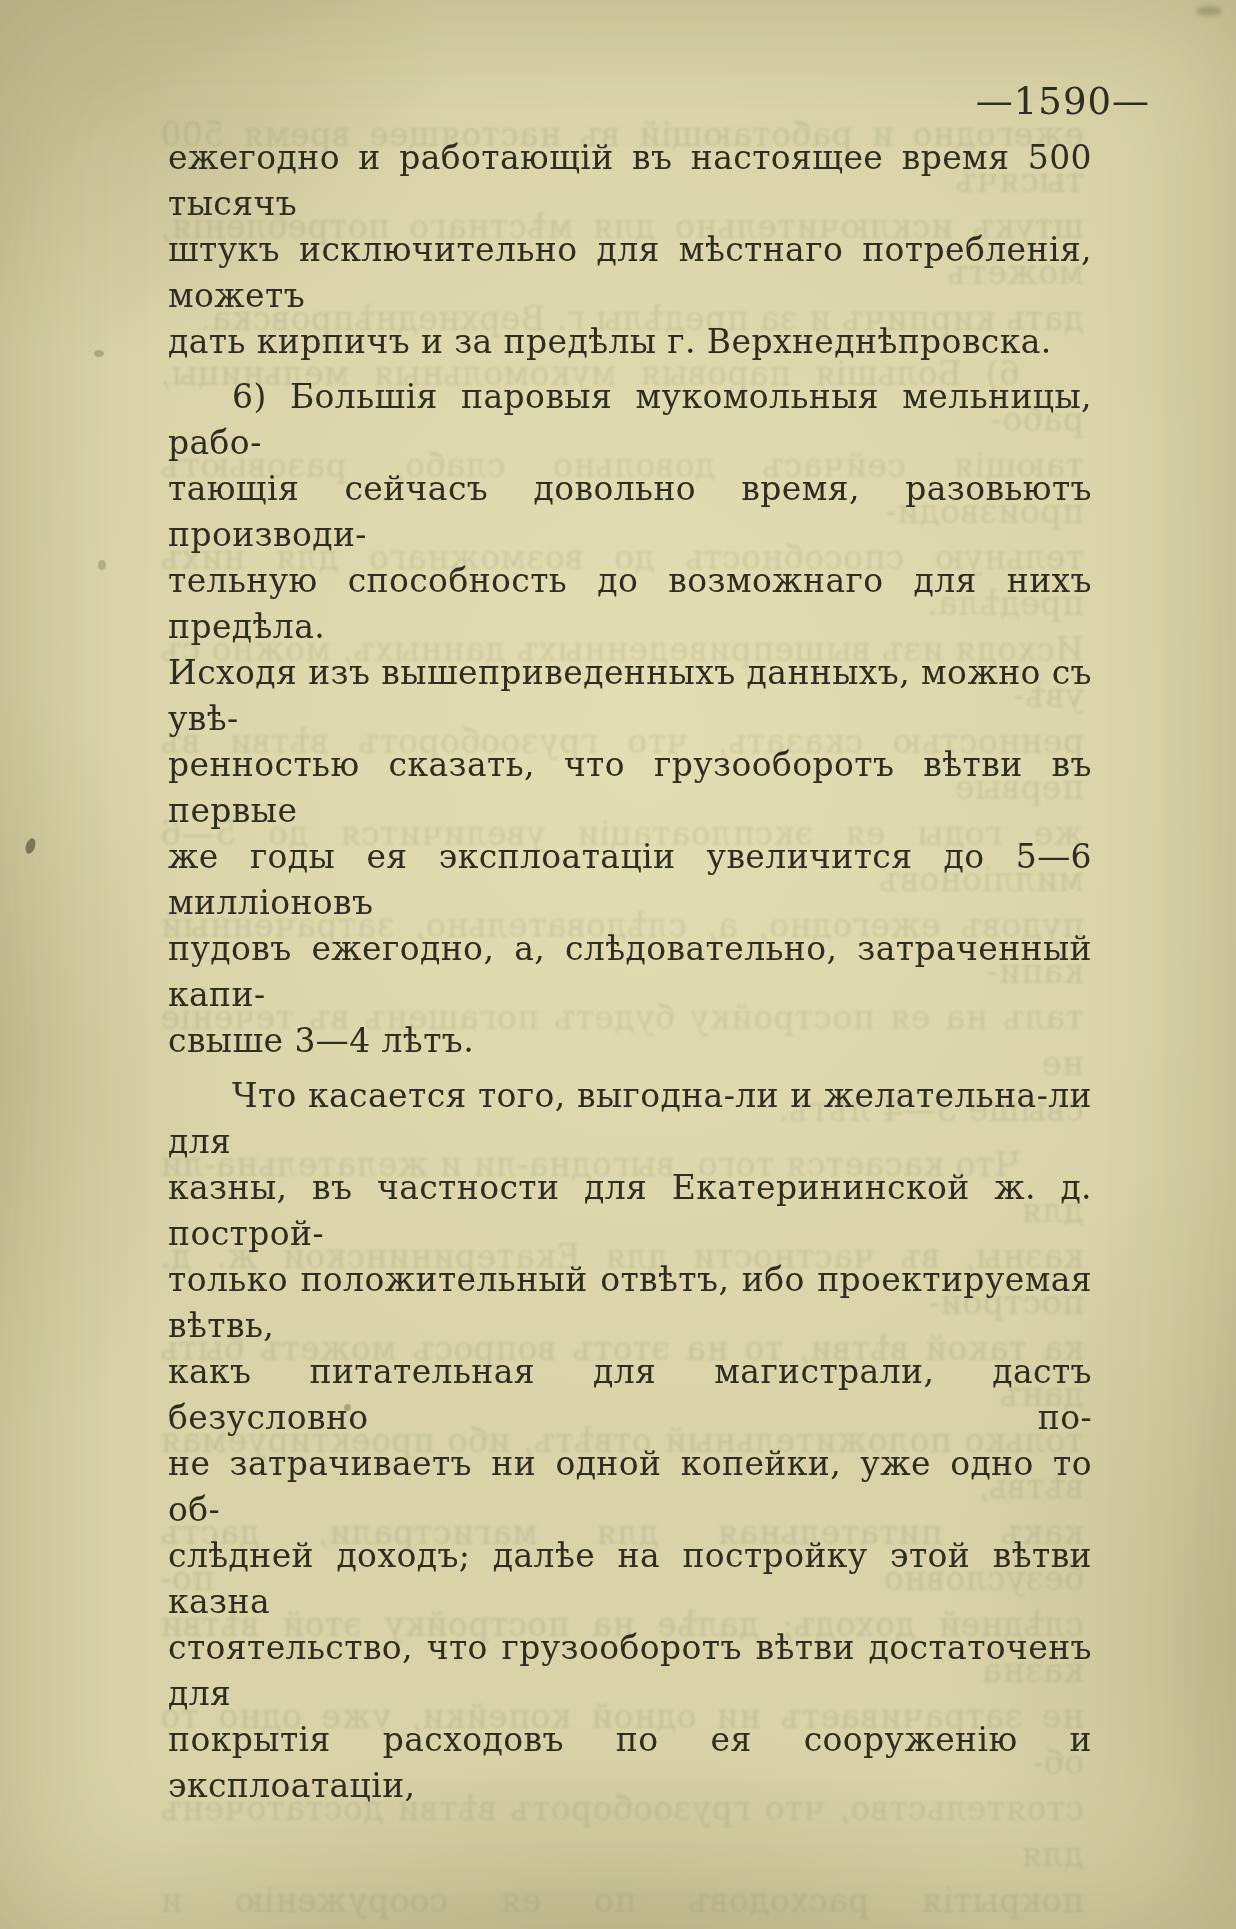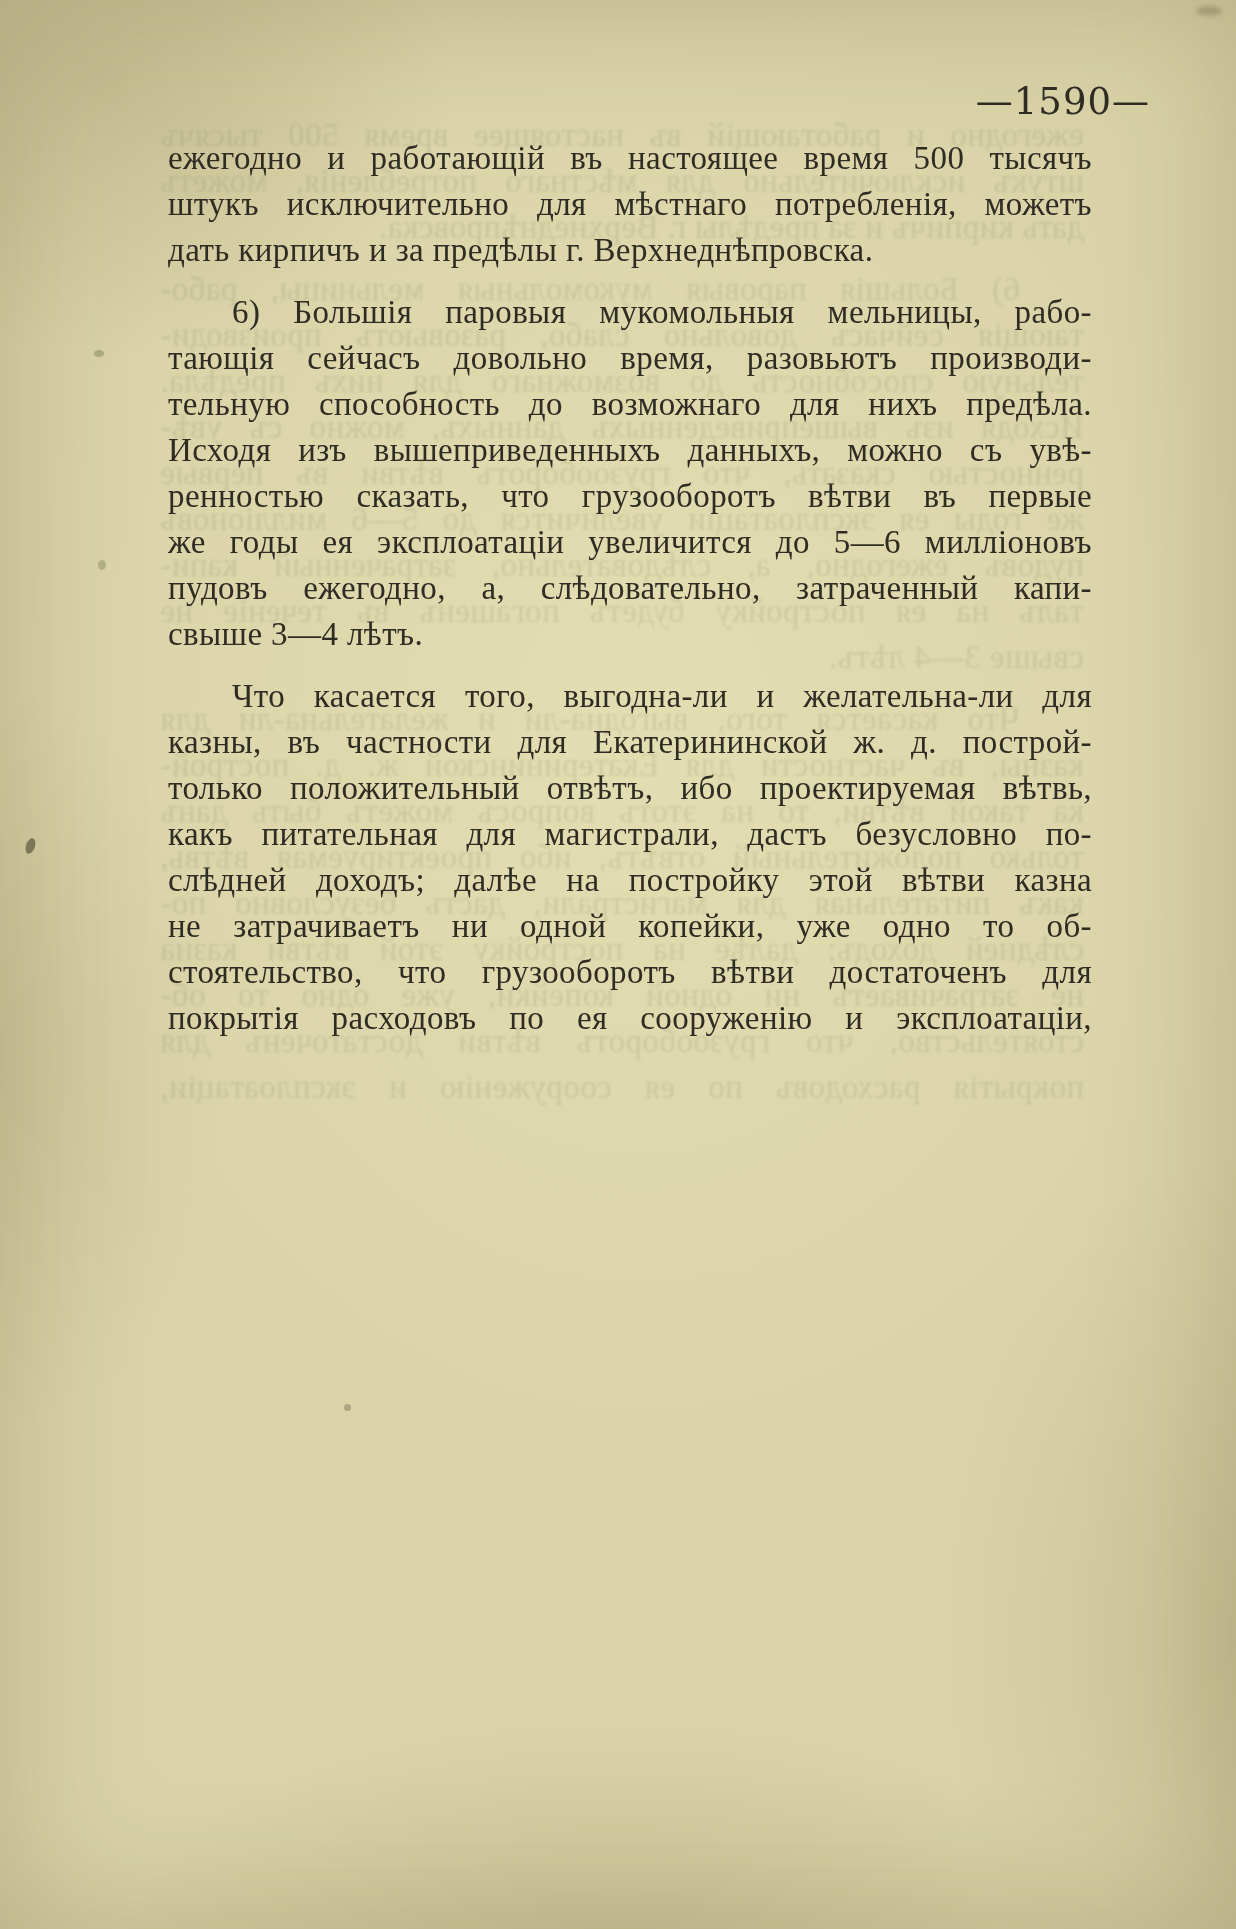--- a/index.html
+++ b/index.html
@@ -39,27 +39,26 @@
   .text-block {
     position: absolute;
     left: 168px;
     top: 135px;
     width: 924px;
     color: var(--ink, #2f2c24);
     font-size: 33px;
     line-height: 46px;
     letter-spacing: 0.4px;
   }
-  .para + .para { margin-top: 16px; }
+  .para + .para { margin-top: 9px; }
   .para.indent .line:first-child { text-indent: 64px; }
   .line {
     text-align: justify;
     text-align-last: justify;
     white-space: normal;
-    font-family: Liberation Serif, serif;
   }
   .line.last { text-align-last: left; }
   
   .bleed {
     position: absolute;
     left: 160px;
     top: 112px;
     width: 924px;
     font-size: 33px;
     line-height: 46px;
@@ -138,18 +137,18 @@
       <div class="line">ренностью сказать, что грузооборотъ вѣтви въ первые</div>
       <div class="line">же годы ея эксплоатаціи увеличится до 5—6 милліоновъ</div>
       <div class="line">пудовъ ежегодно, а, слѣдовательно, затраченный капи-</div>
       <div class="line last">свыше 3—4 лѣтъ.</div>
     </div>
     <div class="para indent">
       <div class="line">Что касается того, выгодна-ли и желательна-ли для</div>
       <div class="line">казны, въ частности для Екатерининской ж. д. построй-</div>
       <div class="line">только положительный отвѣтъ, ибо проектируемая вѣтвь,</div>
       <div class="line">какъ питательная для магистрали, дастъ безусловно по-</div>
+      <div class="line">не затрачиваетъ ни одной копейки, уже одно то об-</div>
       <div class="line">слѣдней доходъ; далѣе на постройку этой вѣтви казна</div>
-      <div class="line">не затрачиваетъ ни одной копейки, уже одно то об-</div>
       <div class="line">стоятельство, что грузооборотъ вѣтви достаточенъ для</div>
       <div class="line">покрытія расходовъ по ея сооруженію и эксплоатаціи,</div>
     </div>
   </div>
 
 </body></html>

